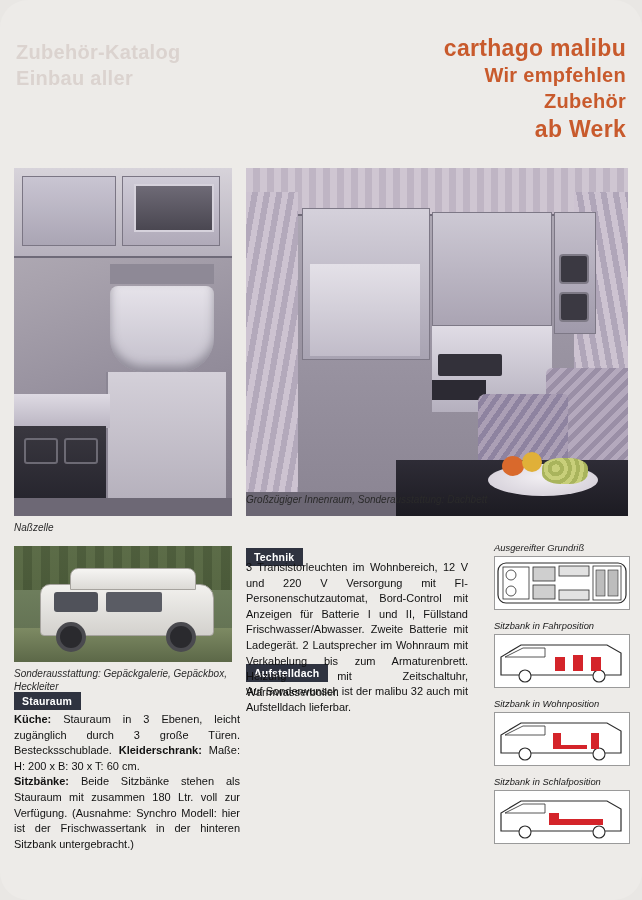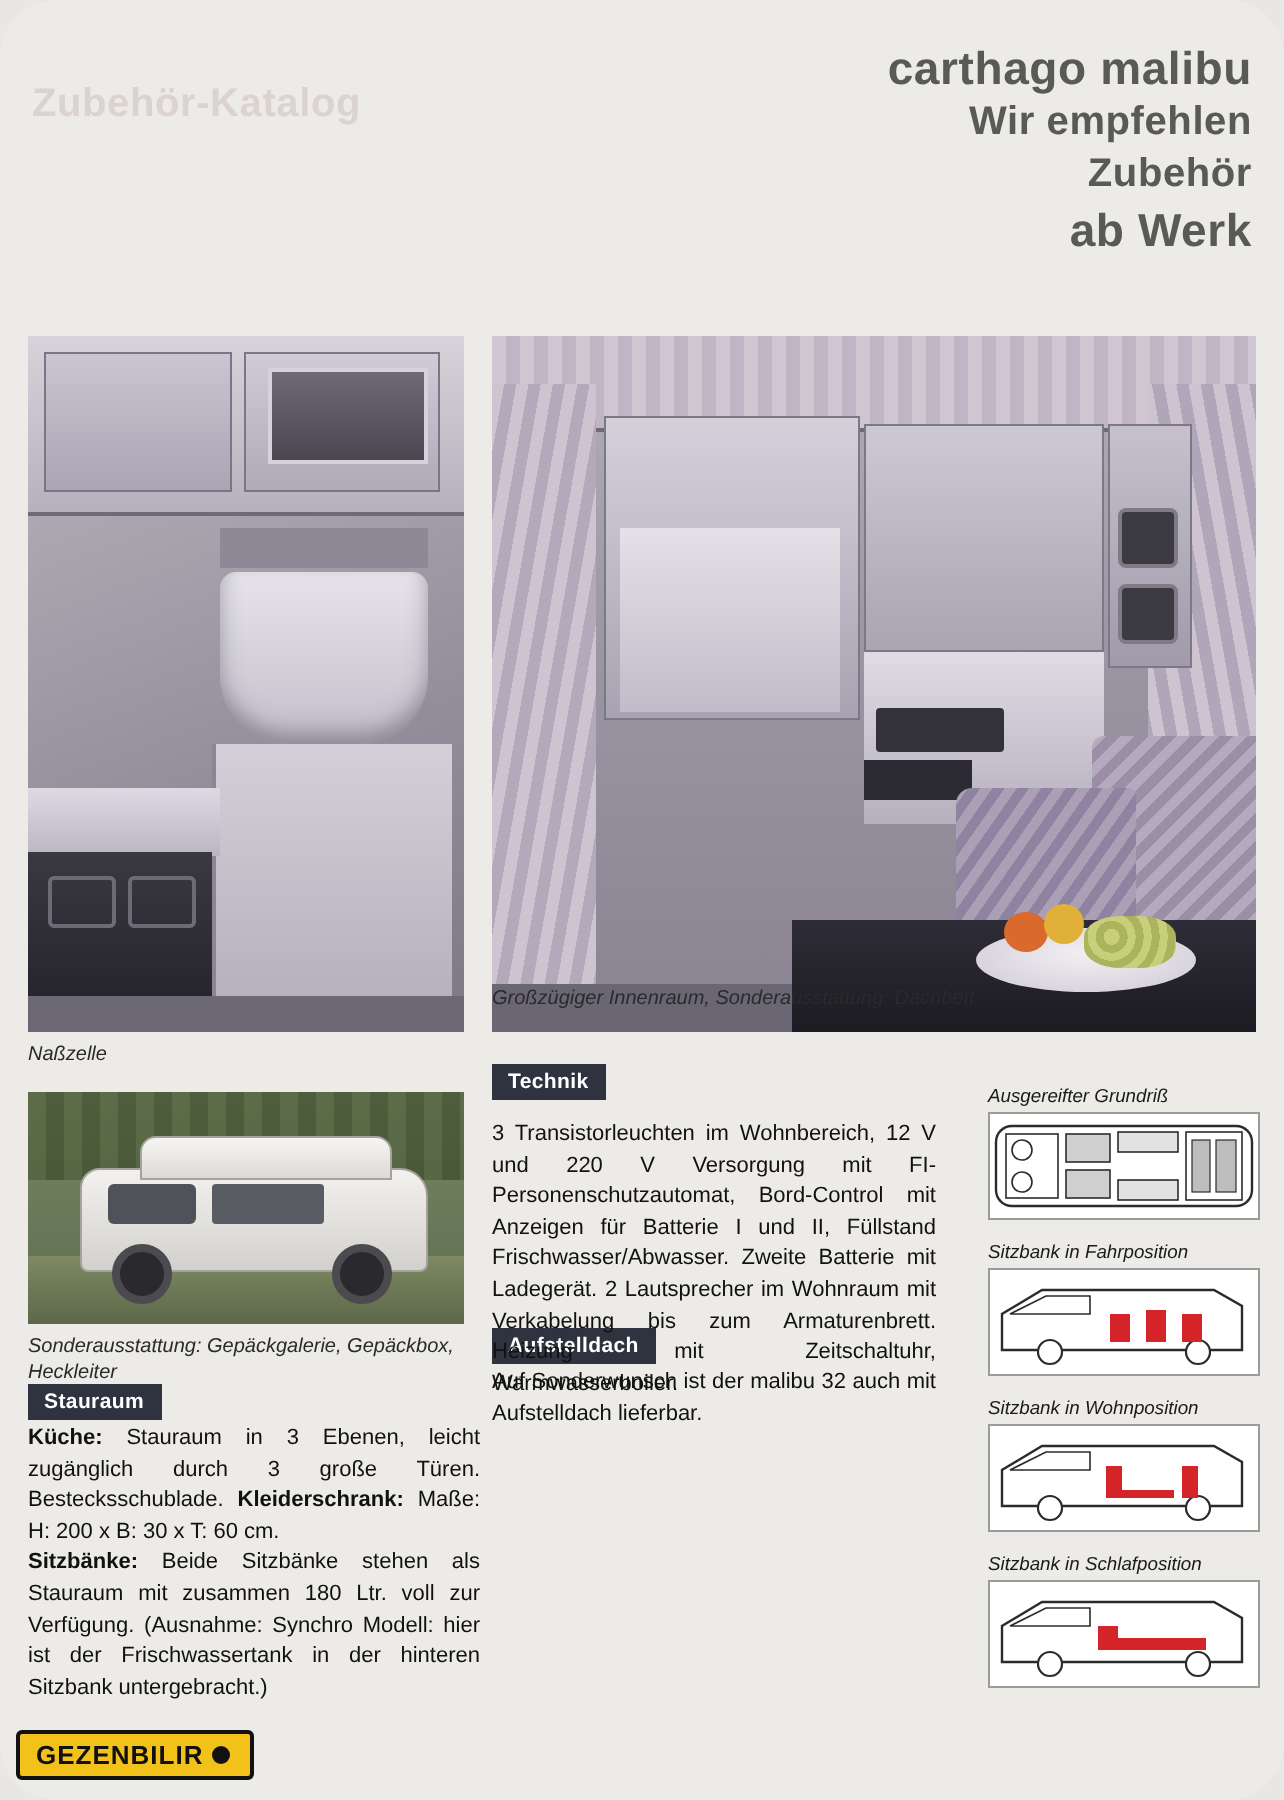--- a/index.html
+++ b/index.html
@@ -20,21 +20,21 @@
   .ghost-left,.ghost-right{
     position:absolute;
     font-weight:bold;
     color:#d8cfcb;
     line-height:1.28;
     letter-spacing:0.3px;
     opacity:.85;
     user-select:none;
   }
   .ghost-left{left:16px;top:40px;font-size:20px;width:210px;}
-  .ghost-right{right:16px;top:20px;font-size:20px;width:230px;text-align:right;color:#404040;}
+  .ghost-right{right:16px;top:34px;font-size:20px;width:230px;text-align:right;color:#c2410c;}
   .ghost-right .big{font-size:23px;}
 
   
   .photo{
     position:absolute;
     background:#9d98a4;
     overflow:hidden;
   }
 
   
@@ -237,21 +237,21 @@
   
   .tag{
     position:absolute;
     background:#2f3340;
     color:#ffffff;
     font-size:10.5px;font-weight:bold;
     padding:3px 9px 3px 8px;
     letter-spacing:.2px;
   }
   #tag-stauraum{left:14px;top:692px;}
-  #tag-technik{left:246px;top:532px;}
+  #tag-technik{left:246px;top:548px;}
   #tag-aufstelldach{left:246px;top:664px;}
 
   
   .body-text{
     position:absolute;
     font-size:11px;line-height:1.42;color:#111;
     text-align:justify;
   }
   #txt-stauraum{left:14px;top:712px;width:226px;}
   #txt-technik{left:246px;top:560px;width:222px;}
@@ -295,20 +295,21 @@
     background:#111;display:inline-block;
   }
 </style>
 </head>
 <body>
 
 <div class="page">
 
   <div class="ghost-left">
     <div>Zubehör-Katalog</div>
+    <div>Einbau aller</div>
   </div>
   <div class="ghost-right">
     <div class="big">carthago malibu</div>
     <div>Wir empfehlen</div>
     <div>Zubehör</div>
     <div class="big">ab Werk</div>
   </div>
 
   <div class="photo" id="photo-washroom">
     <div class="w-cab"></div>
@@ -424,18 +425,14 @@
     <svg class="van-svg" width="134" height="52" viewBox="0 0 134 52">
       <path d="M6 40 L6 22 L26 10 L112 10 L126 18 L126 40 Z" fill="#fff" stroke="#2b2b2b" stroke-width="1.2"></path>
       <path d="M10 22 L28 13 L50 13 L50 22 Z" fill="#fff" stroke="#2b2b2b" stroke-width=".8"></path>
       <circle cx="30" cy="41" r="6" fill="#fff" stroke="#2b2b2b" stroke-width="1.1"></circle>
       <circle cx="104" cy="41" r="6" fill="#fff" stroke="#2b2b2b" stroke-width="1.1"></circle>
       <rect x="54" y="28" width="54" height="6" fill="#d4242a"></rect>
       <rect x="54" y="22" width="10" height="6" fill="#d4242a"></rect>
     </svg>
   </div>
 
-  <div id="watermark">
-    <span>GEZENBILIR</span>
-    <span class="dot"></span>
-  </div>
 
 </div>
 
 </body></html>

